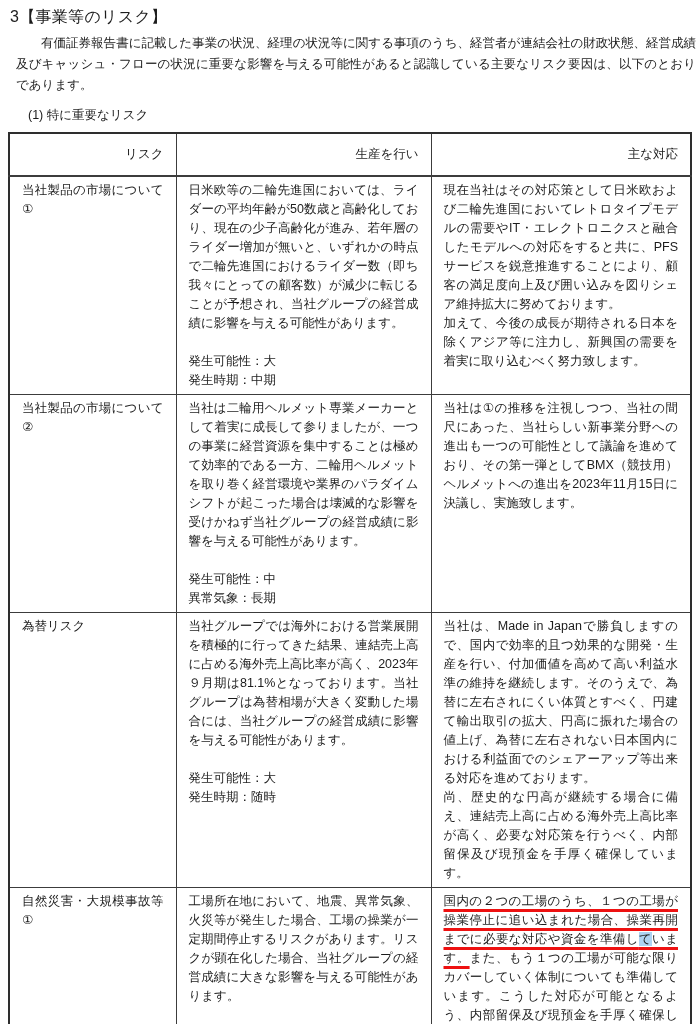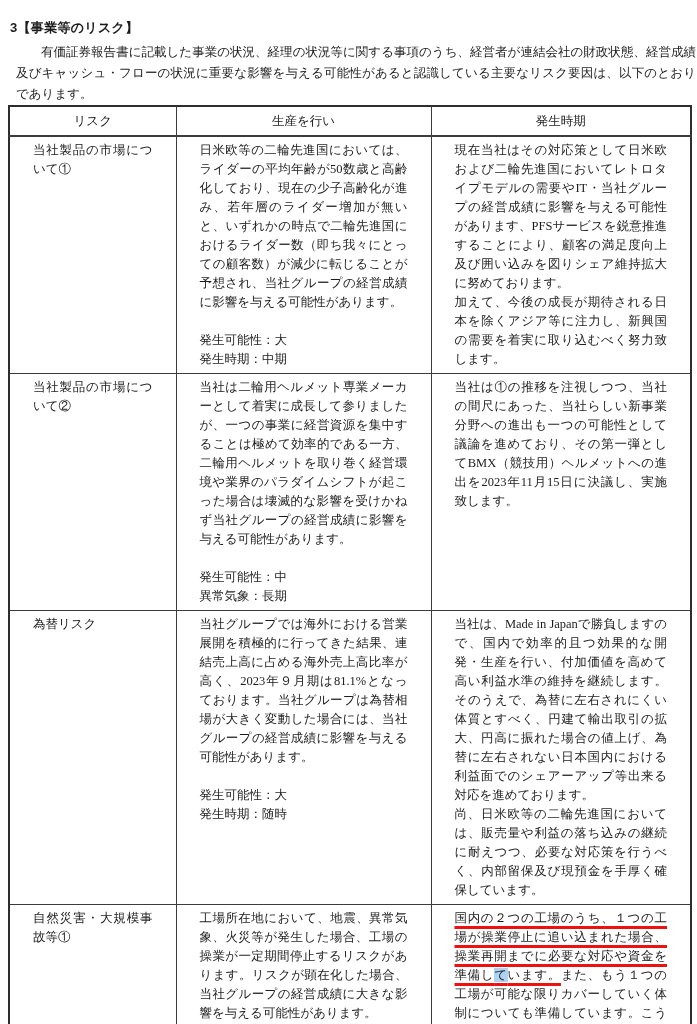--- a/index.html
+++ b/index.html
@@ -11,42 +11,42 @@
   *{box-sizing:border-box;}
   html,body{margin:0;padding:0;}
   body{
     width:697px;height:1024px;overflow:hidden;background:#ffffff;
     font-family:"Liberation Sans","DejaVu Sans",sans-serif;
     color:var(--ink);
     -webkit-font-smoothing:antialiased;
   }
   .page{padding:7px 7px 0 8px;}
   .doc-title{
-    font-size:13px;font-weight:bold;margin:12px 0 5px 2px;letter-spacing:.3px;
+    font-size:16px;font-weight:normal;margin:0 0 5px 2px;letter-spacing:.3px;
   }
   .para{
     font-size:12.5px;line-height:21px;margin:0 0 0 8px;width:680px;
     text-indent:2em;text-align:justify;
   }
   .section-label{
     font-size:12.5px;line-height:17px;margin:11px 0 8px 20px;
   }
   table.risk-table{
     width:682px;border-collapse:collapse;table-layout:fixed;
     border:2px solid #2e2e2e;font-size:12.5px;
   }
   .risk-table th,.risk-table td{
     border:1px solid var(--border);
   }
   .risk-table th{
-    font-weight:normal;text-align:center;vertical-align:middle;
-    height:30px;padding:2px;border-bottom:2px solid var(--border);
+    font-weight:normal;text-align:right;vertical-align:middle;
+    height:30px;padding:12px;border-bottom:2px solid var(--border);
   }
   .risk-table td{
-    vertical-align:top;padding:4px 23px;line-height:19px;font-family:Liberation Serif, serif;
+    vertical-align:top;padding:4px 12px;line-height:19px;
   }
   tbody tr.row-0{height:210px;}
   tbody tr.row-1{height:212px;}
   tbody tr.row-2{height:252px;margin-top:12px;}
   tbody tr.row-3{height:176px;}
   .cell-text{white-space:pre-line;text-align:justify;}
   .meta{margin-top:19px;}
   .u-red{
     text-decoration:underline;
     text-decoration-color:var(--u-red);
@@ -57,49 +57,50 @@
 </style>
 </head>
 <body>
 
 <div class="page">
 
   <h1 class="doc-title">3【事業等のリスク】</h1>
 
   <p class="para">有価証券報告書に記載した事業の状況、経理の状況等に関する事項のうち、経営者が連結会社の財政状態、経営成績及びキャッシュ・フローの状況に重要な影響を与える可能性があると認識している主要なリスク要因は、以下のとおりであります。</p>
 
+  <p class="section-label">(1) 特に重要なリスク</p>
 
   <table class="risk-table">
     <colgroup>
       <col style="width:167px">
       <col style="width:255px">
       <col style="width:260px">
     </colgroup>
     <thead>
       <tr>
         <th>リスク</th>
         <th>生産を行い</th>
-        <th>発生時期</th>
+        <th>主な対応</th>
       </tr>
     </thead>
     <tbody>
 
       <tr class="row-0">
         <td>
           <div class="cell-text">当社製品の市場について①</div>
         </td>
         <td>
           <div class="cell-text">日米欧等の二輪先進国においては、ライダーの平均年齢が50数歳と高齢化しており、現在の少子高齢化が進み、若年層のライダー増加が無いと、いずれかの時点で二輪先進国におけるライダー数（即ち我々にとっての顧客数）が減少に転じることが予想され、当社グループの経営成績に影響を与える可能性があります。</div>
           <div class="meta">
             <div>発生可能性：大</div>
             <div>発生時期：中期</div>
           </div>
         </td>
         <td>
-          <div class="cell-text">現在当社はその対応策として日米欧および二輪先進国においてレトロタイプモデルの需要やIT・当社グループの経営成績に影響を与える可能性があります、PFSサービスを鋭意推進することにより、顧客の満足度向上及び囲い込みを図りシェア維持拡大に努めております。
+          <div class="cell-text">現在当社はその対応策として日米欧および二輪先進国においてレトロタイプモデルの需要やIT・エレクトロニクスと融合したモデルへの対応をすると共に、PFSサービスを鋭意推進することにより、顧客の満足度向上及び囲い込みを図りシェア維持拡大に努めております。
 加えて、今後の成長が期待される日本を除くアジア等に注力し、新興国の需要を着実に取り込むべく努力致します。</div>
         </td>
       </tr>
 
       <tr class="row-1">
         <td>
           <div class="cell-text">当社製品の市場について②</div>
         </td>
         <td>
           <div class="cell-text">当社は二輪用ヘルメット専業メーカーとして着実に成長して参りましたが、一つの事業に経営資源を集中することは極めて効率的である一方、二輪用ヘルメットを取り巻く経営環境や業界のパラダイムシフトが起こった場合は壊滅的な影響を受けかねず当社グループの経営成績に影響を与える可能性があります。</div>
@@ -119,21 +120,21 @@
         </td>
         <td>
           <div class="cell-text">当社グループでは海外における営業展開を積極的に行ってきた結果、連結売上高に占める海外売上高比率が高く、2023年９月期は81.1%となっております。当社グループは為替相場が大きく変動した場合には、当社グループの経営成績に影響を与える可能性があります。</div>
           <div class="meta">
             <div>発生可能性：大</div>
             <div>発生時期：随時</div>
           </div>
         </td>
         <td>
           <div class="cell-text">当社は、Made in Japanで勝負しますので、国内で効率的且つ効果的な開発・生産を行い、付加価値を高めて高い利益水準の維持を継続します。そのうえで、為替に左右されにくい体質とすべく、円建て輸出取引の拡大、円高に振れた場合の値上げ、為替に左右されない日本国内における利益面でのシェアーアップ等出来る対応を進めております。
-尚、日米欧等の二輪先進国においては、販売量や利益の落ち込みの継続に耐えつつ、必要な対応策を行うべく、内部留保及び現預金を手厚く確保しています。</div>
+尚、歴史的な円高が継続する場合に備え、連結売上高に占める海外売上高比率が高く、必要な対応策を行うべく、内部留保及び現預金を手厚く確保しています。</div>
         </td>
       </tr>
 
       <tr class="row-3">
         <td>
           <div class="cell-text">自然災害・大規模事故等①</div>
         </td>
         <td>
           <div class="cell-text">工場所在地において、地震、異常気象、火災等が発生した場合、工場の操業が一定期間停止するリスクがあります。リスクが顕在化した場合、当社グループの経営成績に大きな影響を与える可能性があります。</div>
           <div class="meta">

